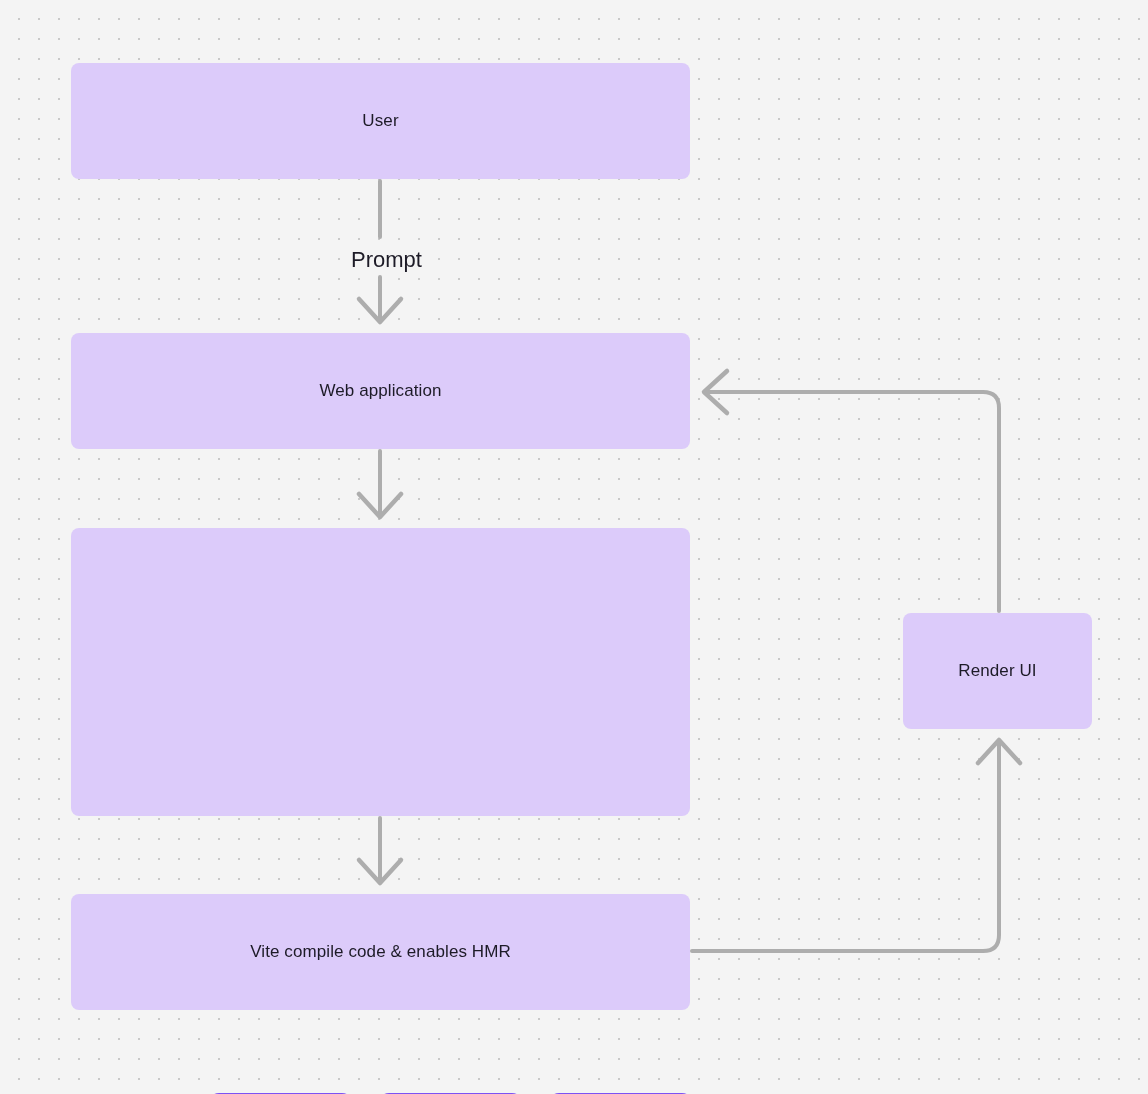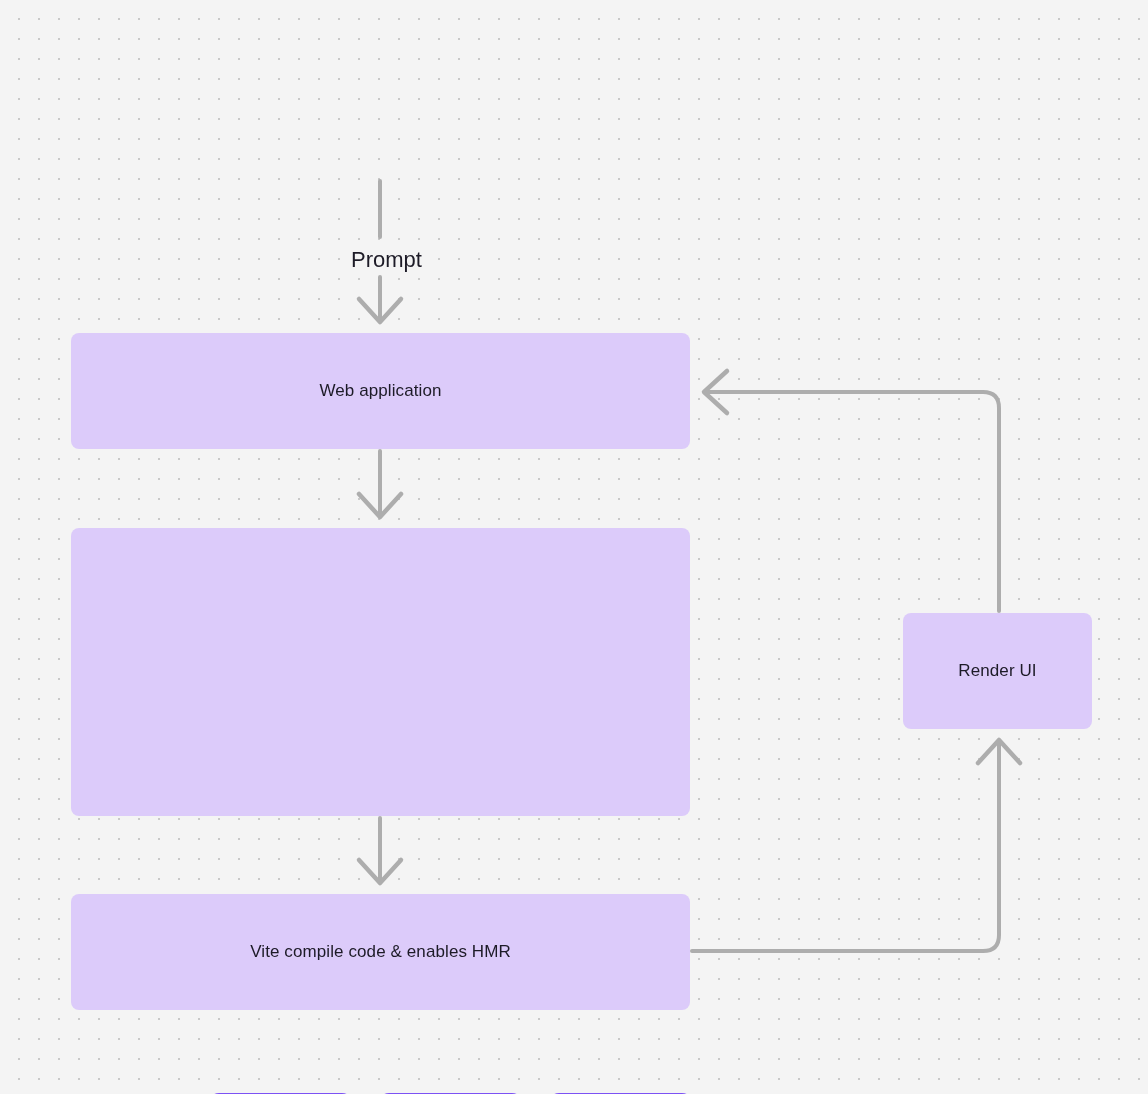--- a/index.html
+++ b/index.html
@@ -111,20 +111,23 @@
     <path class="edge-path" d="M 380 818 L 380 881"></path>
     <path class="edge-head" d="M 359 860 L 380 883 L 401 860"></path>
 
     <path class="edge-path" d="M 692 951 L 983 951 Q 999 951 999 935 L 999 742"></path>
     <path class="edge-head" d="M 978 763 L 999 740 L 1020 763"></path>
 
     <path class="edge-path" d="M 999 611 L 999 408 Q 999 392 983 392 L 706 392"></path>
     <path class="edge-head" d="M 727 371 L 704 392 L 727 413"></path>
   </svg>
 
+  <div class="node node-light" id="node-user">
+    <span>User</span>
+  </div>
 
   <div class="edge-label" id="label-prompt">Prompt</div>
 
   <div class="node node-light" id="node-webapp">
     <span>Web application</span>
   </div>
 
   <div class="node node-light" id="node-components">
     <div class="sub-wrap">
 

